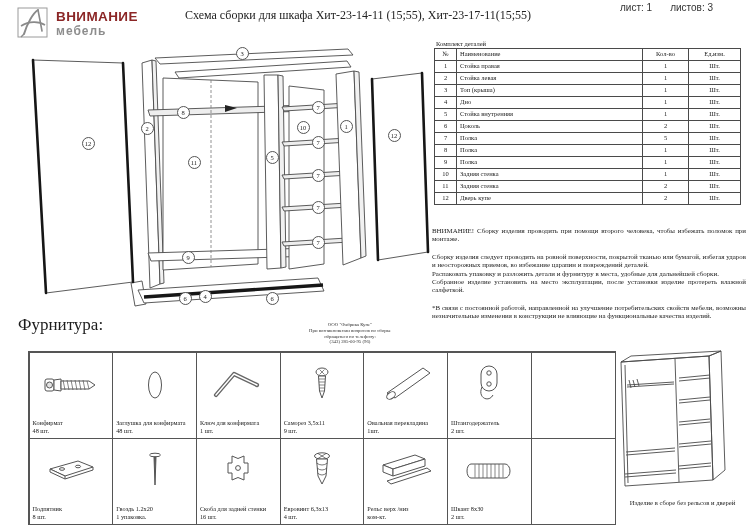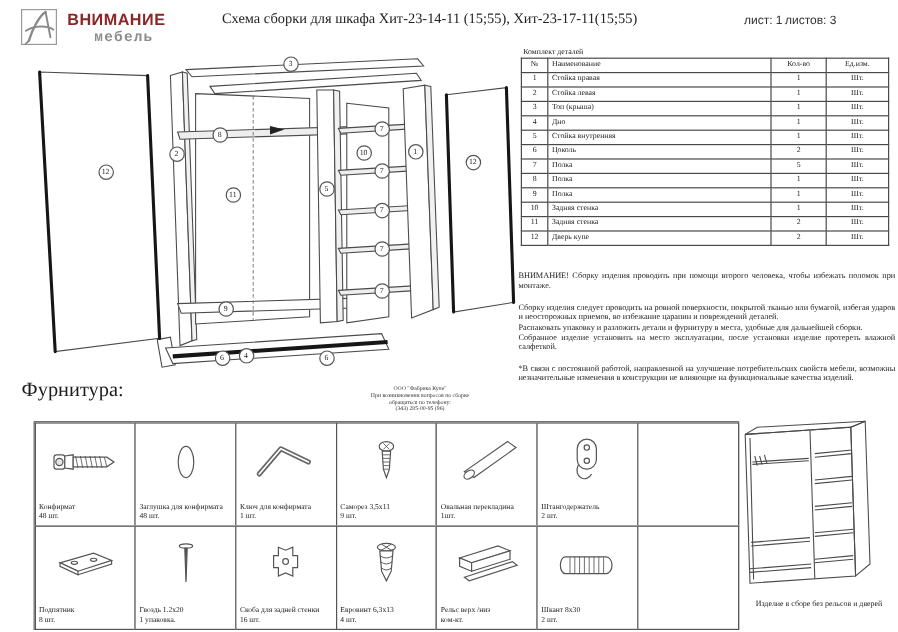--- a/index.html
+++ b/index.html
@@ -2,23 +2,23 @@
 <html><head>
 <meta charset="utf-8">
 <style>
 *{margin:0;padding:0;box-sizing:border-box}
 html,body{width:748px;height:527px}
 body{background:#fff;font-family:"Liberation Serif",serif;color:#1c1c1c;position:relative;overflow:hidden}
 .abs{position:absolute}
 .logo{left:16px;top:6px;display:flex;gap:6px;align-items:center}
 .logo-text{display:flex;flex-direction:column}
 .brand{font-family:"Liberation Sans",sans-serif;font-weight:bold;font-size:13.5px;color:#8b2626;letter-spacing:.4px}
-.brand-sub{font-family:Liberation Mono, monospace;font-weight:bold;font-size:12px;color:#8d8d8d;text-align:right;padding-right:10px;letter-spacing:1px}
+.brand-sub{font-family:Liberation Sans, sans-serif;font-weight:bold;font-size:12px;color:#8d8d8d;text-align:left;padding-right:10px;letter-spacing:1px}
 .title{left:185px;top:8px;width:380px;font-size:12px;line-height:15px;color:#222}
-.sheet-info{left:620px;top:12px;font-size:10px;display:flex;gap:2px;font-family:"Liberation Sans",sans-serif;color:#333}
+.sheet-info{left:620px;top:2px;font-size:10px;display:flex;gap:18px;font-family:"Liberation Sans",sans-serif;color:#333}
 .table-caption{left:436px;top:40px;font-size:6.5px}
 table.parts{position:absolute;left:434px;top:48px;width:306px;border-collapse:collapse;font-size:6.5px;table-layout:fixed}
 table.parts th,table.parts td{border:1px solid #4a4a4a;height:12px;padding:0 3px;font-weight:normal;text-align:center;line-height:1;overflow:hidden;white-space:nowrap}
 table.parts .c-num{width:22px}.parts .c-name{width:186px}.parts .c-qty{width:46px}.parts .c-unit{width:52px}
 table.parts td.name,table.parts th.name{text-align:left}
 .notes{left:432px;top:227px;width:314px;font-size:6.9px;line-height:8.4px;text-align:justify;color:#222}
 .notes .gap{height:9px}
 .diagram{left:15px;top:46px;width:422px;height:304px}
 .diagram svg{position:absolute;left:0;top:0}
 .callout{position:absolute;width:13px;height:13px;border:1px solid #555;border-radius:50%;background:#fff;font-size:6.5px;display:flex;align-items:center;justify-content:center;color:#222}

